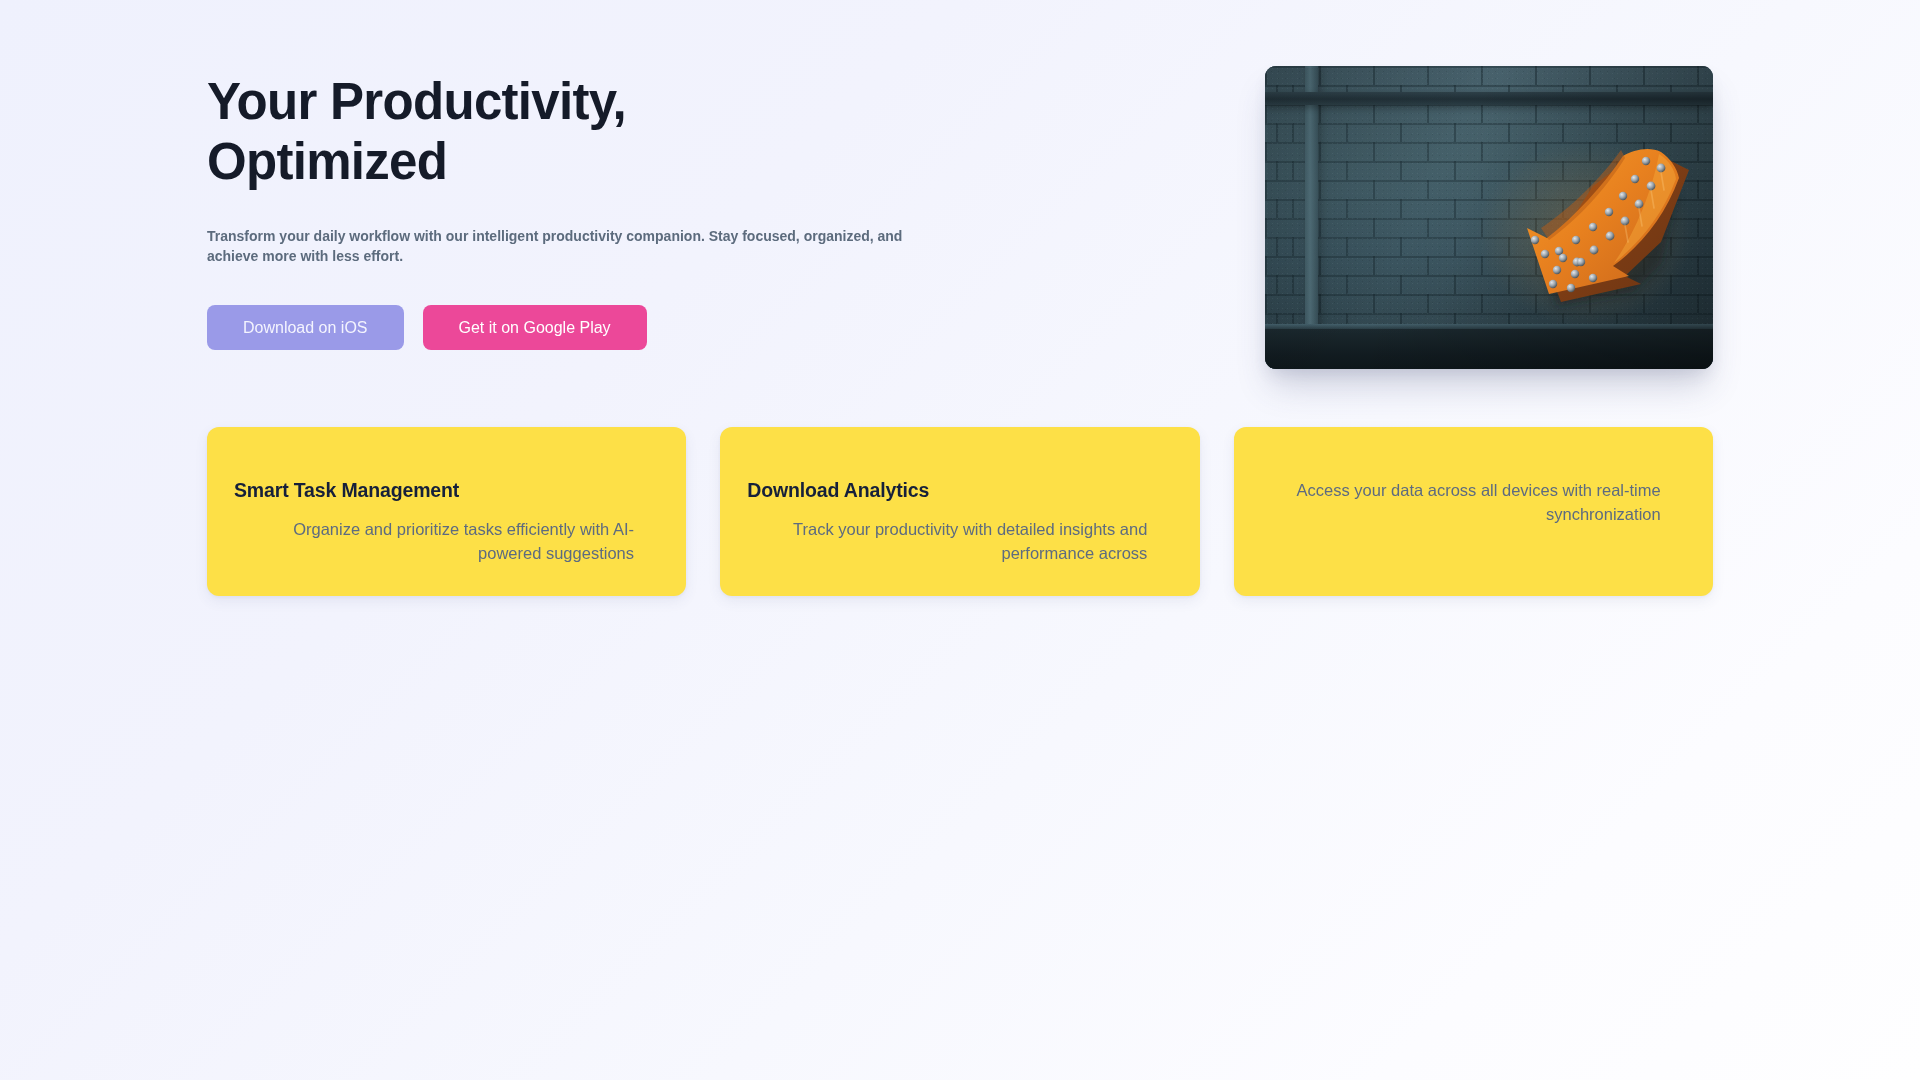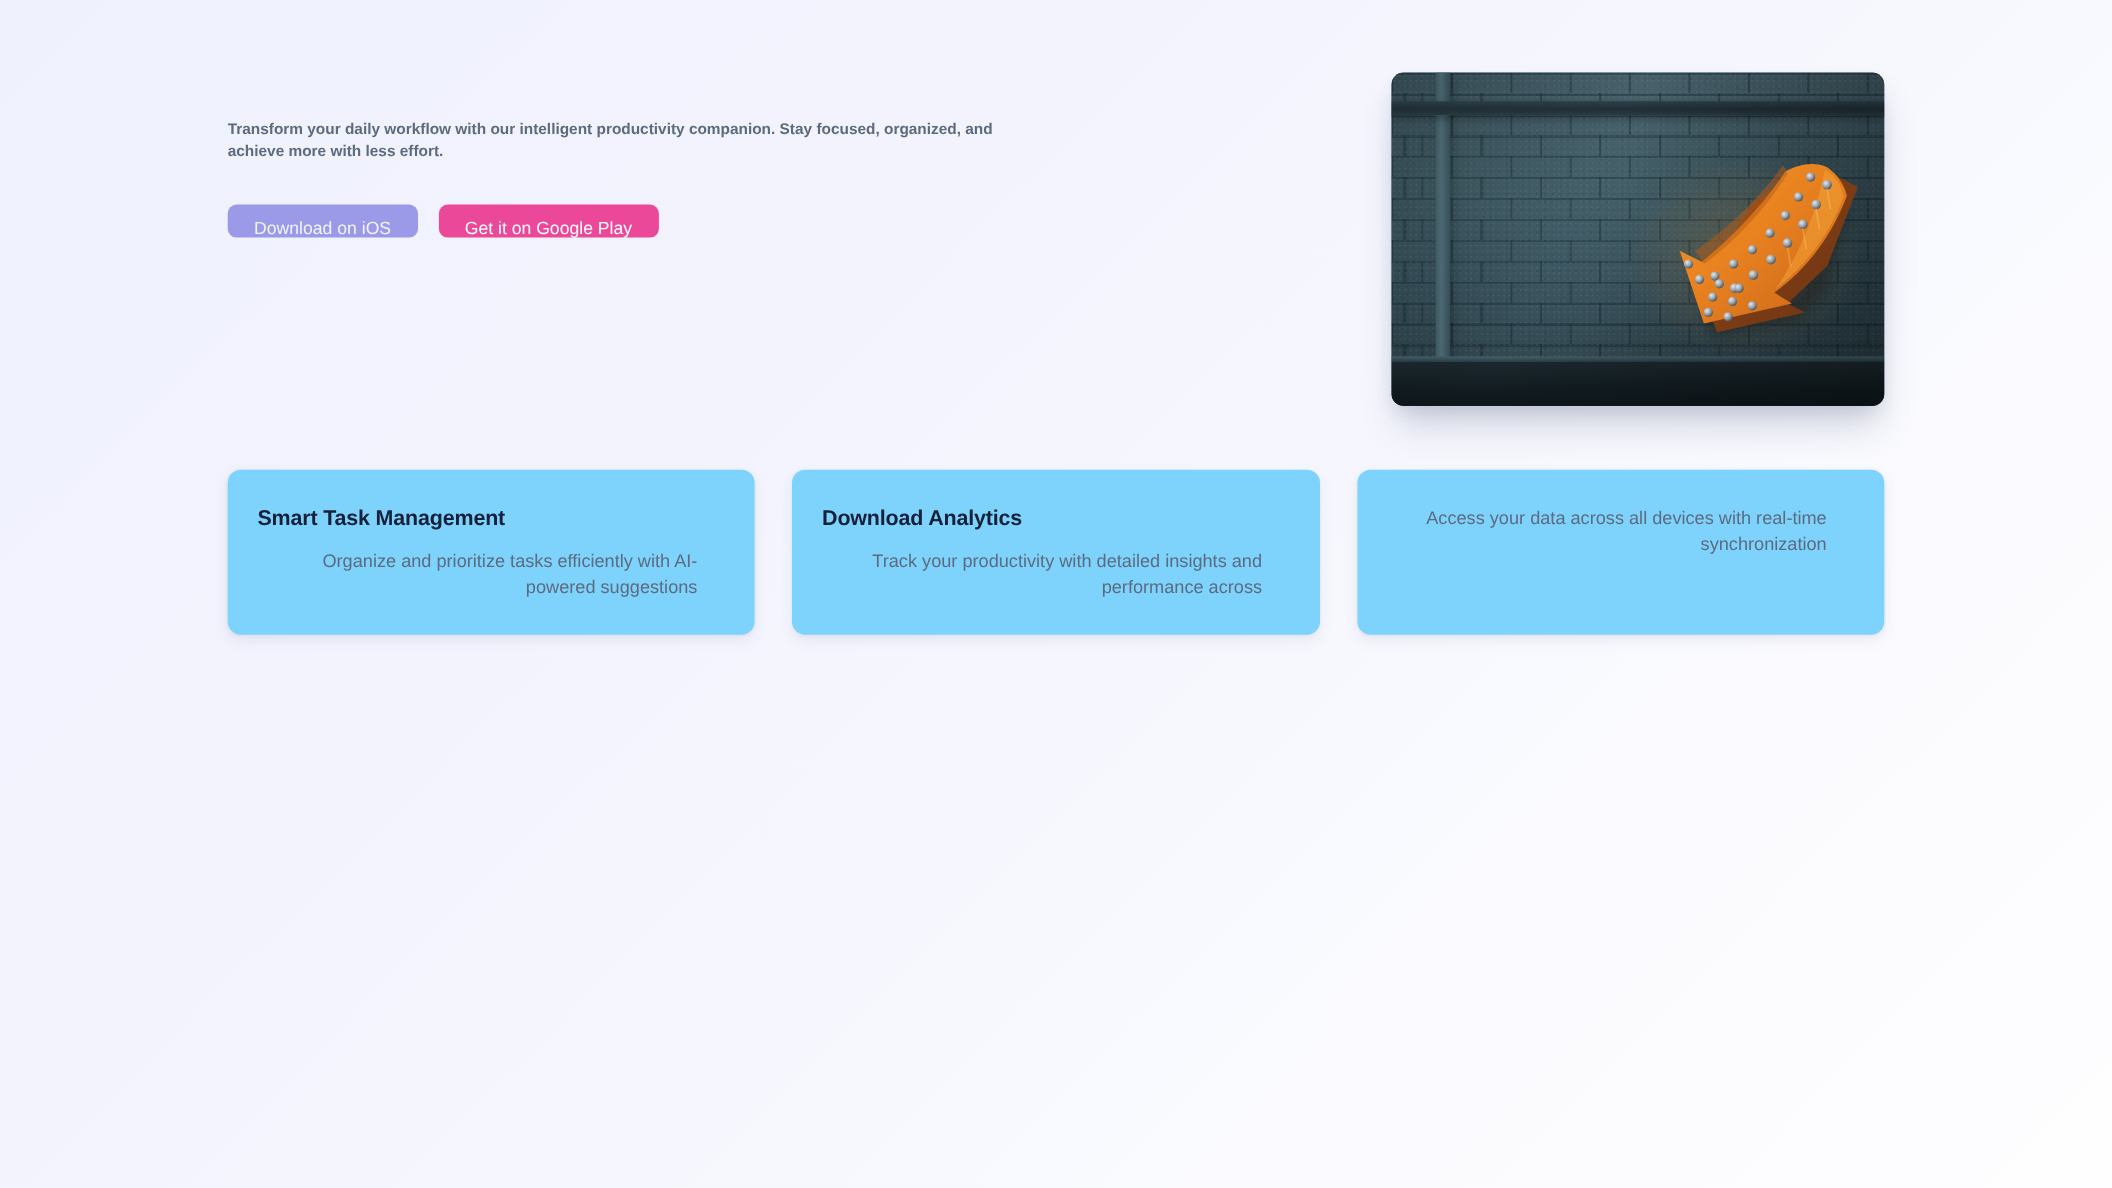--- a/index.html
+++ b/index.html
@@ -63,22 +63,22 @@
     gap: 19px;
   }
 
   .btn {
     border: none;
     border-radius: 8px;
     font-family: inherit;
     font-size: 16px;
     font-weight: 400;
     color: #ffffff;
-    padding: 0 24px;
-    height: 30px;
+    padding: 0 36px;
+    height: 45px;
     line-height: 45px;
     cursor: pointer;
     white-space: nowrap;
     text-align: center;
   }
 
   .btn-ios {
     background: #9a9ae8;
     color: #f4f4fe;
   }
@@ -225,23 +225,23 @@
     position: absolute;
     left: 207px;
     top: 427px;
     width: 1506px;
     display: flex;
     gap: 34px;
   }
 
   .card {
     flex: 1 1 0;
-    background: #7dd3fc;
+    background: #fde047;
     border-radius: 12px;
-    padding: 33px 27px 30px 27px;
+    padding: 52px 27px 30px 27px;
     box-shadow: 0 5px 13px rgba(70, 80, 130, 0.085),
                 0 1px 3px rgba(70, 80, 130, 0.06);
     min-height: 135px;
   }
 
   .card-title {
     font-size: 19.5px;
     font-weight: 700;
     color: #16203a;
     letter-spacing: -0.15px;
@@ -257,20 +257,21 @@
   }
 </style>
 </head>
 <body>
 
 <div class="page">
 
   <section class="hero">
 
     <div class="hero-copy">
+      <h1 class="hero-title">Your Productivity, Optimized</h1>
 
       <p class="hero-sub">Transform your daily workflow with our intelligent productivity companion. Stay focused, organized, and achieve more with less effort.</p>
 
       <div class="hero-actions">
         <button class="btn btn-ios">Download on iOS</button>
         <button class="btn btn-android">Get it on Google Play</button>
       </div>
     </div>
 
     <div class="hero-media">

